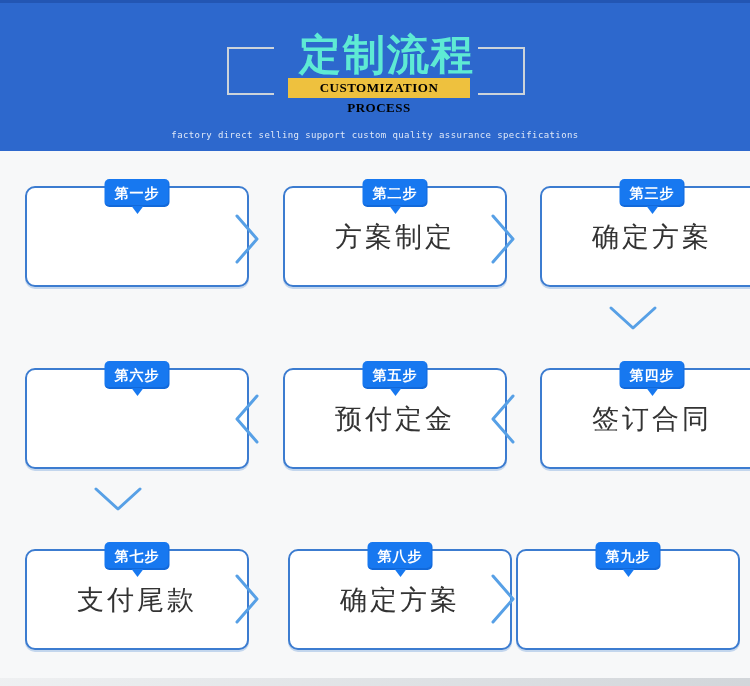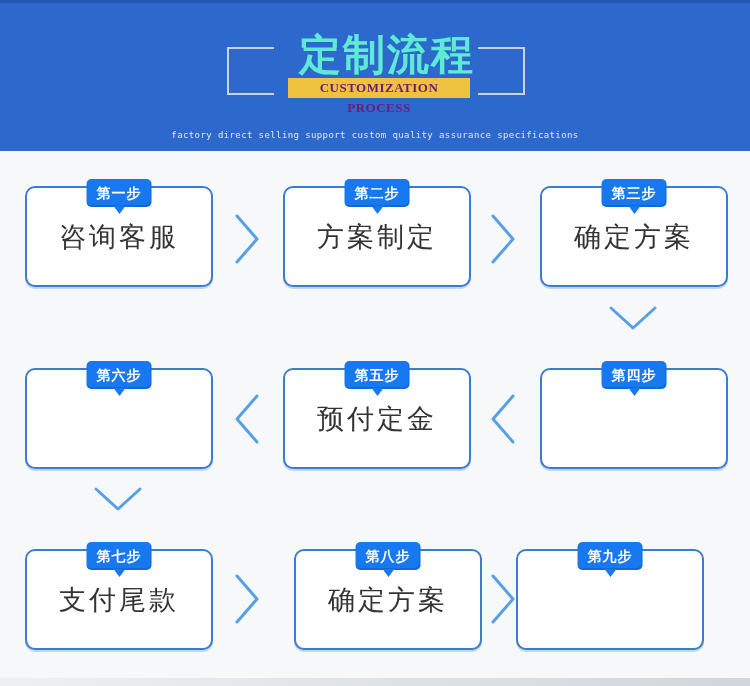--- a/index.html
+++ b/index.html
@@ -27,36 +27,36 @@
     left:227px;
     border-left:2px solid #ccd3da;border-top:2px solid #ccd3da;border-bottom:2px solid #ccd3da;
   }
   .bracket.right{
     left:478px;
     border-right:2px solid #ccd3da;border-top:2px solid #ccd3da;border-bottom:2px solid #ccd3da;
   }
   .subtitle-badge{
     position:absolute;left:288px;top:78px;width:182px;height:20px;
     background:var(--gold,#eec13e);
-    color:#701a75;font-family:"Liberation Serif","DejaVu Serif",serif;
+    color:#000000;font-family:"Liberation Serif","DejaVu Serif",serif;
     font-weight:bold;font-size:13px;line-height:20px;text-align:center;
     letter-spacing:0.5px;
   }
   .tagline{
     position:absolute;left:0;width:100%;text-align:center;
     color:rgba(255,255,255,0.85);
     font-family:"DejaVu Sans Mono","Liberation Mono",monospace;
     font-size:9px;letter-spacing:0.4px;
   }
   .tagline.l1{top:109px;}
   .tagline.l2{top:122px;margin-top:8px;}
 
   
   .step-card{
-    position:absolute;width:188px;height:101px;box-sizing:border-box;
+    position:absolute;width:224px;height:101px;box-sizing:border-box;
     background:#ffffff;
     border:2px solid var(--card-border,#3c7cd0);
     border-radius:10px;
     box-shadow:0 2px 0 rgba(60,124,208,0.28);
     display:flex;align-items:center;justify-content:center;
   }
   .step-label{
     color:var(--card-text,#333333);
     font-size:27px;letter-spacing:3px;white-space:nowrap;
   }
@@ -69,21 +69,21 @@
   }
   .step-badge::after{
     content:"";position:absolute;left:50%;bottom:-7px;transform:translateX(-50%);
     width:0;height:0;
     border-left:6px solid transparent;border-right:6px solid transparent;
     border-top:8px solid var(--badge-blue,#1778f0);
   }
   
   .pos-r1c1{left:25px;top:186px}.pos-r1c2{left:283px;top:186px}.pos-r1c3{left:540px;top:186px}
   .pos-r2c1{left:25px;top:368px}.pos-r2c2{left:283px;top:368px}.pos-r2c3{left:540px;top:368px}
-  .pos-r3c1{left:25px;top:549px}.pos-r3c2{left:294px;top:549px}.pos-r3c3{left:516px;top:549px}
+  .pos-r3c1{left:25px;top:549px}.pos-r3c2{left:288px;top:549px}.pos-r3c3{left:516px;top:549px}
 
   
   .arrow{position:absolute;display:block;line-height:0;}
   .arrow svg{display:block;}
   .arrow polyline{
     fill:none;stroke:var(--arrow-blue,#57a0e6);stroke-width:3;
     stroke-linecap:round;stroke-linejoin:round;
   }
   .arr-r1a{left:234px;top:213px}.arr-r1b{left:490px;top:213px}
   .arr-r2a{left:234px;top:393px}.arr-r2b{left:490px;top:393px}
@@ -101,21 +101,20 @@
 <div class="header">
   <div class="bracket left"></div>
   <div class="bracket right"></div>
   <h1 class="header-title">定制流程</h1>
   <div class="subtitle-badge">CUSTOMIZATION PROCESS</div>
   <div class="tagline l2">factory direct selling support custom quality assurance specifications</div>
 </div>
 
 <div class="step-card pos-r1c1">
   <span class="step-badge">第一步</span>
-  <span class="step-label">咨询客服</span>
 </div>
 <span class="arrow arr-r1a">
   <svg width="26" height="52" viewBox="0 0 26 52">
       <polyline points="3,3 23,26 3,49"></polyline>
     </svg>
 </span>
 <div class="step-card pos-r1c2">
   <span class="step-badge">第二步</span>
   <span class="step-label">方案制定</span>
 </div>
@@ -147,20 +146,21 @@
   <span class="step-badge">第五步</span>
   <span class="step-label">预付定金</span>
 </div>
 <span class="arrow arr-r2b">
   <svg width="26" height="52" viewBox="0 0 26 52">
       <polyline points="23,3 3,26 23,49"></polyline>
     </svg>
 </span>
 <div class="step-card pos-r2c3">
   <span class="step-badge">第四步</span>
+  <span class="step-label">签订合同</span>
 </div>
 
 <span class="arrow arr-d2">
   <svg width="50" height="26" viewBox="0 0 50 26">
       <polyline points="3,3 25,23 47,3"></polyline>
     </svg>
 </span>
 
 <div class="step-card pos-r3c1">
   <span class="step-badge">第七步</span>

